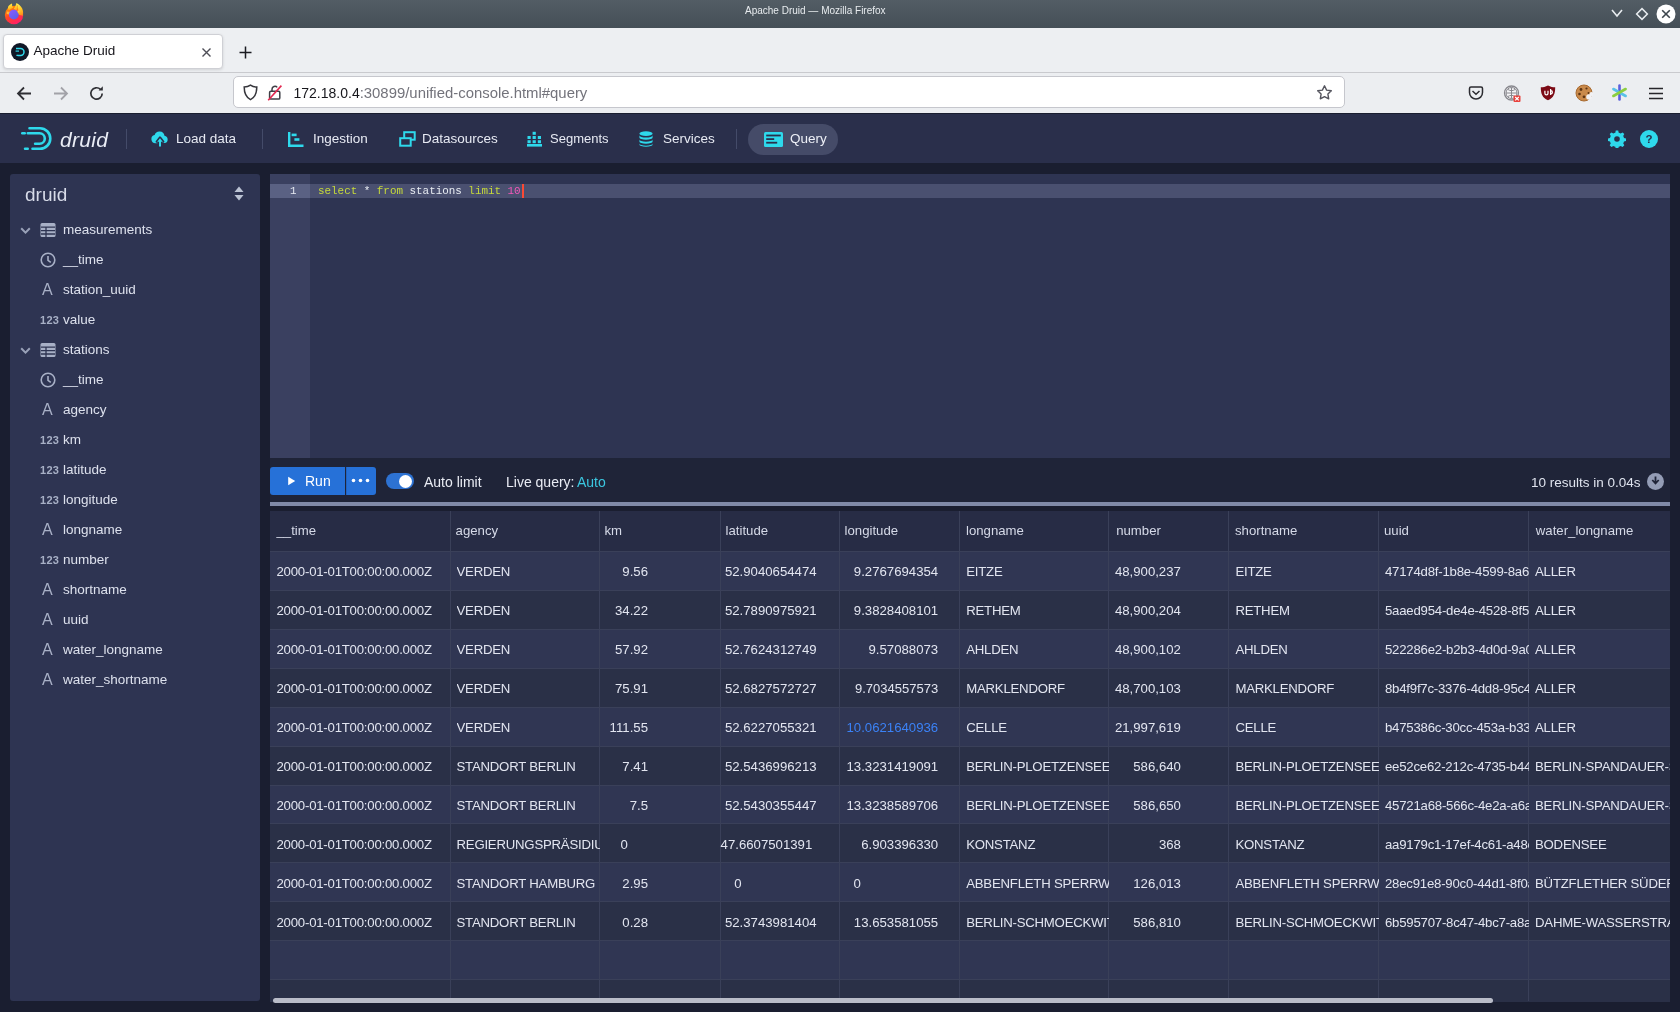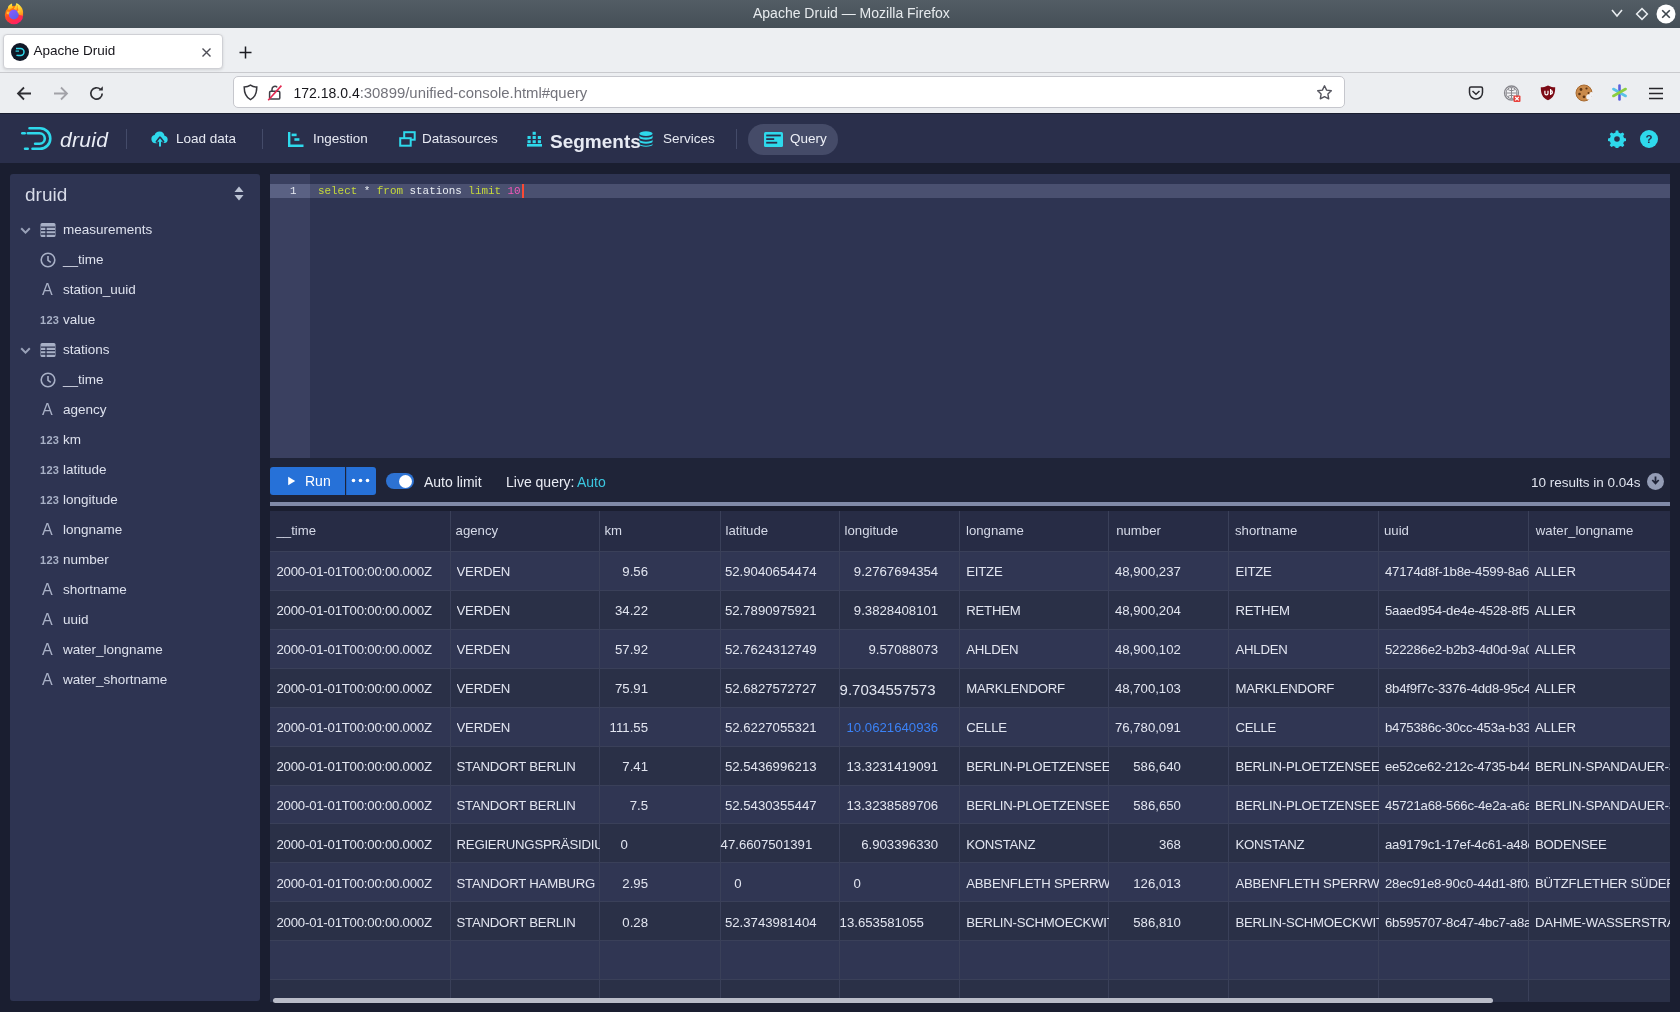--- a/index.html
+++ b/index.html
@@ -25,21 +25,21 @@
       </linearGradient>
 </defs>
 <circle cx="10" cy="13" r="9.2" fill="url(#fxbody)"></circle>
 <path d="M8 1.6 c.4 1.8 -0.4 2.6 1.4 4 l-4.5 2.6 c-1-1.2 -1.2-2.4 -0.7-3.6 c0.9-1.6 2.4-2.4 3.8-3z" fill="url(#fxflame)"></path>
 <path d="M12.3 0.9 c2.6 1.2 4.6 3 5.8 5.4 c1.2 2.6 1.3 5.2 0.6 7.4 l-5.4 -1.4 c1.8 -3.6 0.8 -7.6 -1 -11.4z" fill="url(#fxflame)"></path>
 <path d="M12.5 1 c1.2 2.8 1.7 5.2 0.6 8 l-3.4 -2.2 c1.6-1.8 2-3.6 2.8-5.8z" fill="url(#fxflame)"></path>
 <path d="M3 9.4 l8.6 1.2 l-2.2 3 l-6.6 -1.6 c-0.3-1 0-1.8 0.2-2.6z" fill="#ffb437"></path>
 <circle cx="9.8" cy="12.6" r="4.9" fill="url(#fxglobe)"></circle>
 <path d="M13.2 8.4 c1.4 0.4 2.4 1 3.4 2 l-2.6 1.2 c-0.2-1.2 -0.5-2.2 -0.8-3.2z" fill="url(#fxflame)"></path>
 </svg>
-<div class="a" style="left:745px;top:5px;font-size:14px;color:#e7ebee;white-space:pre;margin-left:8px;">Apache Druid — Mozilla Firefox</div>
+<div class="a" style="left:745px;top:5px;font-size:10px;color:#e7ebee;white-space:pre;">Apache Druid — Mozilla Firefox</div>
 <svg class="ico" style="left:1610px;top:8px" width="14" height="11" viewBox="0 0 14 11">
     <path d="M2 2 L7 8 L12 2" fill="none" stroke="#e8ecef" stroke-width="1.6"></path>
   </svg>
 <svg class="ico" style="left:1635px;top:7px" width="14" height="14" viewBox="0 0 14 14">
     <rect x="3.2" y="3.2" width="7.6" height="7.6" fill="none" stroke="#e8ecef" stroke-width="1.5" transform="rotate(45 7 7)"></rect>
   </svg>
 <svg class="ico" style="left:1656px;top:4px" width="20" height="20" viewBox="0 0 20 20">
     <circle cx="10" cy="10" r="9.5" fill="#ffffff"></circle>
     <path d="M6.2 6.2 L13.8 13.8 M13.8 6.2 L6.2 13.8" stroke="#3c454c" stroke-width="1.6"></path>
   </svg>
@@ -156,21 +156,21 @@
     <g fill="#2ed9ec">
       <rect x="0.5" y="5" width="3.2" height="3"></rect>
       <rect x="0.5" y="9.2" width="3.2" height="3"></rect>
       <rect x="5.6" y="0.8" width="3.2" height="3"></rect>
       <rect x="5.6" y="5" width="3.2" height="3"></rect>
       <rect x="5.6" y="9.2" width="3.2" height="3"></rect>
       <rect x="10.8" y="5" width="3.2" height="3"></rect>
       <rect x="10.8" y="9.2" width="3.2" height="3"></rect>
     </g>
   </svg>
-<div class="a" style="left:550px;top:131px;font-size:19px;color:#e7eaf3;white-space:pre;font-weight:bold;">Segments</div>
+<div class="a" style="left:550px;top:131px;font-size:13px;color:#e7eaf3;white-space:pre;">Segments</div>
 <svg class="ico" style="left:639px;top:131px" width="14" height="16" viewBox="0 0 14 16">
     <ellipse cx="7" cy="2.6" rx="6.6" ry="2.4" fill="#2ed9ec"></ellipse>
     <path d="M0.4 4.2 a6.6 2.4 0 0 0 13.2 0 v2.2 a6.6 2.4 0 0 1 -13.2 0z" fill="#2ed9ec"></path>
     <path d="M0.4 8.4 a6.6 2.4 0 0 0 13.2 0 v2 a6.6 2.4 0 0 1 -13.2 0z" fill="#2ed9ec"></path>
     <path d="M0.4 12.4 a6.6 2.4 0 0 0 13.2 0 v1 a6.6 2.4 0 0 1 -13.2 0z" fill="#2ed9ec"></path>
   </svg>
 <div class="a" style="left:663px;top:131px;font-size:13.5px;color:#e7eaf3;white-space:pre;">Services</div>
 <div class="a" style="left:736px;top:129px;width:1px;height:20px;background:#444b69"></div>
 <div class="a" style="left:748px;top:124px;width:90px;height:31px;background:#454b68;border-radius:16px"></div>
 <svg class="ico" style="left:764px;top:132px" width="19" height="15" viewBox="0 0 19 15">
@@ -350,33 +350,33 @@
 <div class="a" style="left:839.6px;top:642.1999999999999px;width:98.6px;text-align:right;font-size:13.2px;color:#e2e5f0;white-space:pre">9.57088073</div>
 <div class="a" style="left:966.2px;top:642.1999999999999px;width:143.2px;overflow:hidden;font-size:13.2px;letter-spacing:-0.22px;color:#e2e5f0;white-space:pre">AHLDEN</div>
 <div class="a" style="left:1108.9px;top:642.1999999999999px;width:72.0px;text-align:right;font-size:13.2px;color:#e2e5f0;white-space:pre">48,900,102</div>
 <div class="a" style="left:1235.4px;top:642.1999999999999px;width:143.6px;overflow:hidden;font-size:13.2px;letter-spacing:-0.22px;color:#e2e5f0;white-space:pre">AHLDEN</div>
 <div class="a" style="left:1385.0px;top:642.1999999999999px;width:144.0px;overflow:hidden;font-size:13.2px;letter-spacing:-0.22px;color:#e2e5f0;white-space:pre">522286e2-b2b3-4d0d-9a0d</div>
 <div class="a" style="left:1535.0px;top:642.1999999999999px;width:135.5px;overflow:hidden;font-size:13.2px;letter-spacing:-0.22px;color:#e2e5f0;white-space:pre">ALLER</div>
 <div class="a" style="left:276.5px;top:681.15px;width:174.0px;overflow:hidden;font-size:13.2px;letter-spacing:-0.22px;color:#e2e5f0;white-space:pre">2000-01-01T00:00:00.000Z</div>
 <div class="a" style="left:456.5px;top:681.15px;width:143.6px;overflow:hidden;font-size:13.2px;letter-spacing:-0.22px;color:#e2e5f0;white-space:pre">VERDEN</div>
 <div class="a" style="left:599.6px;top:681.15px;width:48.400000000000006px;text-align:right;font-size:13.2px;color:#e2e5f0;white-space:pre">75.91</div>
 <div class="a" style="left:720.6px;top:681.15px;width:96.0px;text-align:right;font-size:13.2px;color:#e2e5f0;white-space:pre">52.6827572727</div>
-<div class="a" style="left:839.6px;top:681.15px;width:98.6px;font-size:15px;color:#e2e5f0;white-space:pre">9.7034557573</div>
+<div class="a" style="left:839.6px;top:681.15px;width:98.6px;text-align:right;font-size:13px;color:#e2e5f0;white-space:pre">9.7034557573</div>
 <div class="a" style="left:966.2px;top:681.15px;width:143.2px;overflow:hidden;font-size:13.2px;letter-spacing:-0.22px;color:#e2e5f0;white-space:pre">MARKLENDORF</div>
 <div class="a" style="left:1108.9px;top:681.15px;width:72.0px;text-align:right;font-size:13.2px;color:#e2e5f0;white-space:pre">48,700,103</div>
 <div class="a" style="left:1235.4px;top:681.15px;width:143.6px;overflow:hidden;font-size:13.2px;letter-spacing:-0.22px;color:#e2e5f0;white-space:pre">MARKLENDORF</div>
 <div class="a" style="left:1385.0px;top:681.15px;width:144.0px;overflow:hidden;font-size:13.2px;letter-spacing:-0.22px;color:#e2e5f0;white-space:pre">8b4f9f7c-3376-4dd8-95c4</div>
 <div class="a" style="left:1535.0px;top:681.15px;width:135.5px;overflow:hidden;font-size:13.2px;letter-spacing:-0.22px;color:#e2e5f0;white-space:pre">ALLER</div>
 <div class="a" style="left:276.5px;top:720.0999999999999px;width:174.0px;overflow:hidden;font-size:13.2px;letter-spacing:-0.22px;color:#e2e5f0;white-space:pre">2000-01-01T00:00:00.000Z</div>
 <div class="a" style="left:456.5px;top:720.0999999999999px;width:143.6px;overflow:hidden;font-size:13.2px;letter-spacing:-0.22px;color:#e2e5f0;white-space:pre">VERDEN</div>
 <div class="a" style="left:599.6px;top:720.0999999999999px;width:48.400000000000006px;text-align:right;font-size:13.2px;color:#e2e5f0;white-space:pre">111.55</div>
 <div class="a" style="left:720.6px;top:720.0999999999999px;width:96.0px;text-align:right;font-size:13.2px;color:#e2e5f0;white-space:pre">52.6227055321</div>
 <div class="a" style="left:839.6px;top:720.0999999999999px;width:98.6px;text-align:right;font-size:13.2px;color:#3b82f6;white-space:pre">10.0621640936</div>
 <div class="a" style="left:966.2px;top:720.0999999999999px;width:143.2px;overflow:hidden;font-size:13.2px;letter-spacing:-0.22px;color:#e2e5f0;white-space:pre">CELLE</div>
-<div class="a" style="left:1108.9px;top:720.0999999999999px;width:72.0px;text-align:right;font-size:13.2px;color:#e2e5f0;white-space:pre">76,780,091</div>
+<div class="a" style="left:1108.9px;top:720.0999999999999px;width:72.0px;text-align:right;font-size:13.2px;color:#e2e5f0;white-space:pre">21,997,619</div>
 <div class="a" style="left:1235.4px;top:720.0999999999999px;width:143.6px;overflow:hidden;font-size:13.2px;letter-spacing:-0.22px;color:#e2e5f0;white-space:pre">CELLE</div>
 <div class="a" style="left:1385.0px;top:720.0999999999999px;width:144.0px;overflow:hidden;font-size:13.2px;letter-spacing:-0.22px;color:#e2e5f0;white-space:pre">b475386c-30cc-453a-b336</div>
 <div class="a" style="left:1535.0px;top:720.0999999999999px;width:135.5px;overflow:hidden;font-size:13.2px;letter-spacing:-0.22px;color:#e2e5f0;white-space:pre">ALLER</div>
 <div class="a" style="left:276.5px;top:759.05px;width:174.0px;overflow:hidden;font-size:13.2px;letter-spacing:-0.22px;color:#e2e5f0;white-space:pre">2000-01-01T00:00:00.000Z</div>
 <div class="a" style="left:456.5px;top:759.05px;width:143.6px;overflow:hidden;font-size:13.2px;letter-spacing:-0.22px;color:#e2e5f0;white-space:pre">STANDORT BERLIN</div>
 <div class="a" style="left:599.6px;top:759.05px;width:48.400000000000006px;text-align:right;font-size:13.2px;color:#e2e5f0;white-space:pre">7.41</div>
 <div class="a" style="left:720.6px;top:759.05px;width:96.0px;text-align:right;font-size:13.2px;color:#e2e5f0;white-space:pre">52.5436996213</div>
 <div class="a" style="left:839.6px;top:759.05px;width:98.6px;text-align:right;font-size:13.2px;color:#e2e5f0;white-space:pre">13.3231419091</div>
 <div class="a" style="left:966.2px;top:759.05px;width:143.2px;overflow:hidden;font-size:13.2px;letter-spacing:-0.22px;color:#e2e5f0;white-space:pre">BERLIN-PLOETZENSEE OW</div>
 <div class="a" style="left:1108.9px;top:759.05px;width:72.0px;text-align:right;font-size:13.2px;color:#e2e5f0;white-space:pre">586,640</div>
@@ -410,19 +410,19 @@
 <div class="a" style="left:853.6px;top:875.9px;width:106.6px;overflow:hidden;font-size:13.2px;letter-spacing:-0.22px;color:#e2e5f0;white-space:pre">0</div>
 <div class="a" style="left:966.2px;top:875.9px;width:143.2px;overflow:hidden;font-size:13.2px;letter-spacing:-0.22px;color:#e2e5f0;white-space:pre">ABBENFLETH SPERRWERK</div>
 <div class="a" style="left:1108.9px;top:875.9px;width:72.0px;text-align:right;font-size:13.2px;color:#e2e5f0;white-space:pre">126,013</div>
 <div class="a" style="left:1235.4px;top:875.9px;width:143.6px;overflow:hidden;font-size:13.2px;letter-spacing:-0.22px;color:#e2e5f0;white-space:pre">ABBENFLETH SPERRWERK</div>
 <div class="a" style="left:1385.0px;top:875.9px;width:144.0px;overflow:hidden;font-size:13.2px;letter-spacing:-0.22px;color:#e2e5f0;white-space:pre">28ec91e8-90c0-44d1-8f0a</div>
 <div class="a" style="left:1535.0px;top:875.9px;width:135.5px;overflow:hidden;font-size:13.2px;letter-spacing:-0.22px;color:#e2e5f0;white-space:pre">BÜTZFLETHER SÜDERELB</div>
 <div class="a" style="left:276.5px;top:914.8499999999999px;width:174.0px;overflow:hidden;font-size:13.2px;letter-spacing:-0.22px;color:#e2e5f0;white-space:pre">2000-01-01T00:00:00.000Z</div>
 <div class="a" style="left:456.5px;top:914.8499999999999px;width:143.6px;overflow:hidden;font-size:13.2px;letter-spacing:-0.22px;color:#e2e5f0;white-space:pre">STANDORT BERLIN</div>
 <div class="a" style="left:599.6px;top:914.8499999999999px;width:48.400000000000006px;text-align:right;font-size:13.2px;color:#e2e5f0;white-space:pre">0.28</div>
 <div class="a" style="left:720.6px;top:914.8499999999999px;width:96.0px;text-align:right;font-size:13.2px;color:#e2e5f0;white-space:pre">52.3743981404</div>
-<div class="a" style="left:839.6px;top:914.8499999999999px;width:98.6px;font-size:13.2px;color:#e2e5f0;white-space:pre">13.653581055</div>
+<div class="a" style="left:839.6px;top:914.8499999999999px;width:98.6px;text-align:right;font-size:13.2px;color:#e2e5f0;white-space:pre">13.653581055</div>
 <div class="a" style="left:966.2px;top:914.8499999999999px;width:143.2px;overflow:hidden;font-size:13.2px;letter-spacing:-0.22px;color:#e2e5f0;white-space:pre">BERLIN-SCHMOECKWITZE</div>
 <div class="a" style="left:1108.9px;top:914.8499999999999px;width:72.0px;text-align:right;font-size:13.2px;color:#e2e5f0;white-space:pre">586,810</div>
 <div class="a" style="left:1235.4px;top:914.8499999999999px;width:143.6px;overflow:hidden;font-size:13.2px;letter-spacing:-0.22px;color:#e2e5f0;white-space:pre">BERLIN-SCHMOECKWITZE</div>
 <div class="a" style="left:1385.0px;top:914.8499999999999px;width:144.0px;overflow:hidden;font-size:13.2px;letter-spacing:-0.22px;color:#e2e5f0;white-space:pre">6b595707-8c47-4bc7-a8a4</div>
 <div class="a" style="left:1535.0px;top:914.8499999999999px;width:135.5px;overflow:hidden;font-size:13.2px;letter-spacing:-0.22px;color:#e2e5f0;white-space:pre">DAHME-WASSERSTRASSE</div>
 <div class="a" style="left:1670px;top:505px;width:10px;height:500px;background:#1a1e30"></div>
 <div class="a" style="left:272.9px;top:997.7px;width:1220.5px;height:5.2px;background:#b9bcc8;border-radius:3px"></div>
 </body></html>

